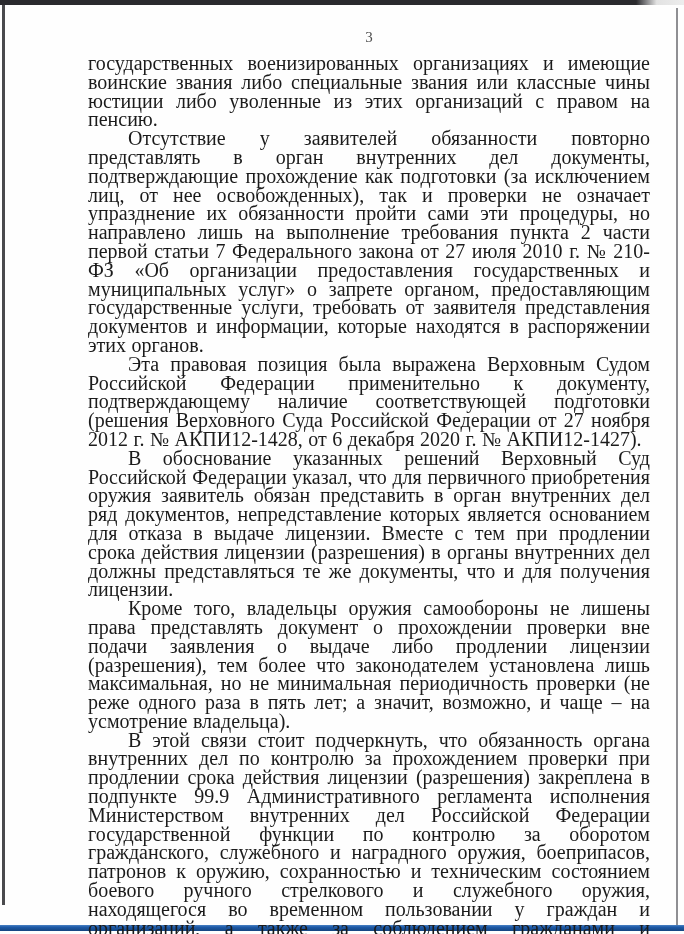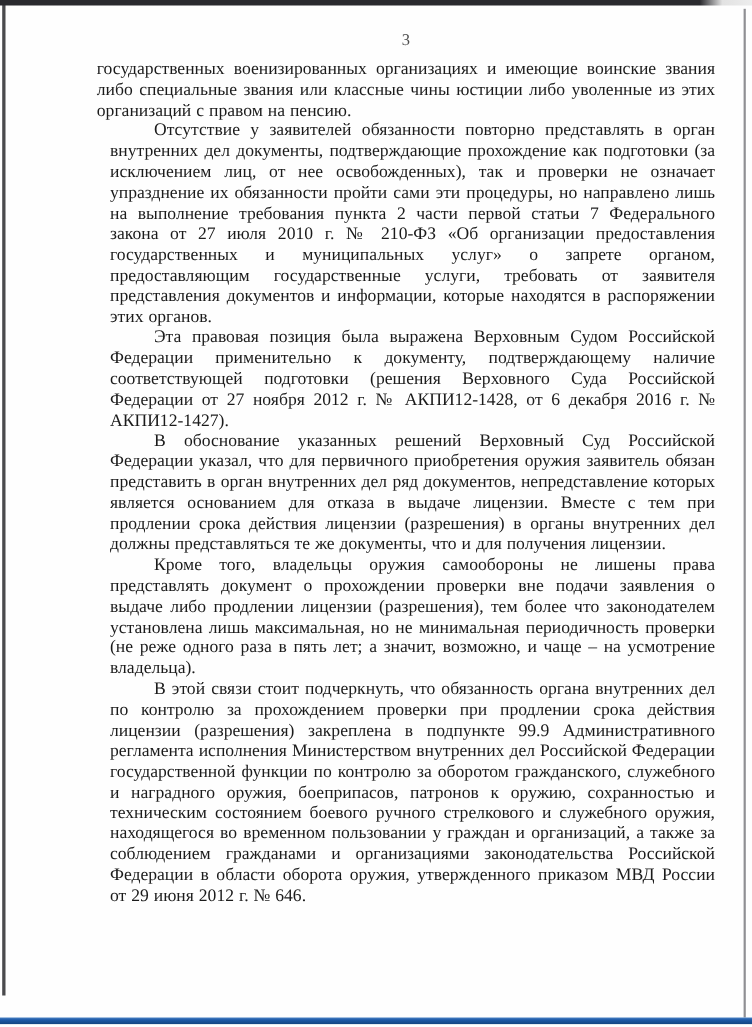--- a/index.html
+++ b/index.html
@@ -42,38 +42,38 @@
     top: 29px; left: 88px; width: 562px;
     text-align: center;
     font-size: 15px;
     color: #4d4d4d;
   }
   .document-body {
     position: absolute;
     top: 54px; left: 88px; width: 562px;
   }
   .document-body p.para {
-    font-size: 16px;
+    font-size: 20px;
     line-height: 18.8px;
     text-align: justify;
     color: var(--text-color);
     word-spacing: 0.5px;
   }
-  .document-body p.para.indent { text-indent: 40px; margin-left: 12px; }
+  .document-body p.para.indent { text-indent: 40px; }
 </style>
 </head>
 <body>
 
 <div class="scan-top"></div>
 <div class="scan-left"></div>
 <div class="scan-right"></div>
 <div class="scan-bottom"></div>
 
 <div class="page-number">3</div>
 
 <div class="document-body">
     <p class="para">государственных военизированных организациях и имеющие воинские звания либо специальные звания или классные чины юстиции либо уволенные из этих организаций с правом на пенсию.</p>
     <p class="para indent">Отсутствие у заявителей обязанности повторно представлять в орган внутренних дел документы, подтверждающие прохождение как подготовки (за исключением лиц, от нее освобожденных), так и проверки не означает упразднение их обязанности пройти сами эти процедуры, но направлено лишь на выполнение требования пункта 2 части первой статьи 7 Федерального закона от 27 июля 2010 г. № 210-ФЗ «Об организации предоставления государственных и муниципальных услуг» о запрете органом, предоставляющим государственные услуги, требовать от заявителя представления документов и информации, которые находятся в распоряжении этих органов.</p>
-    <p class="para indent">Эта правовая позиция была выражена Верховным Судом Российской Федерации применительно к документу, подтверждающему наличие соответствующей подготовки (решения Верховного Суда Российской Федерации от 27 ноября 2012 г. № АКПИ12-1428, от 6 декабря 2016 г. № АКПИ12-1427).</p>
+    <p class="para indent">Эта правовая позиция была выражена Верховным Судом Российской Федерации применительно к документу, подтверждающему наличие соответствующей подготовки (решения Верховного Суда Российской Федерации от 27 ноября 2012 г. № АКПИ12-1428, от 6 декабря 2020 г. № АКПИ12-1427).</p>
     <p class="para indent">В обоснование указанных решений Верховный Суд Российской Федерации указал, что для первичного приобретения оружия заявитель обязан представить в орган внутренних дел ряд документов, непредставление которых является основанием для отказа в выдаче лицензии. Вместе с тем при продлении срока действия лицензии (разрешения) в органы внутренних дел должны представляться те же документы, что и для получения лицензии.</p>
     <p class="para indent">Кроме того, владельцы оружия самообороны не лишены права представлять документ о прохождении проверки вне подачи заявления о выдаче либо продлении лицензии (разрешения), тем более что законодателем установлена лишь максимальная, но не минимальная периодичность проверки (не реже одного раза в пять лет; а значит, возможно, и чаще – на усмотрение владельца).</p>
     <p class="para indent">В этой связи стоит подчеркнуть, что обязанность органа внутренних дел по контролю за прохождением проверки при продлении срока действия лицензии (разрешения) закреплена в подпункте 99.9 Административного регламента исполнения Министерством внутренних дел Российской Федерации государственной функции по контролю за оборотом гражданского, служебного и наградного оружия, боеприпасов, патронов к оружию, сохранностью и техническим состоянием боевого ручного стрелкового и служебного оружия, находящегося во временном пользовании у граждан и организаций, а также за соблюдением гражданами и организациями законодательства Российской Федерации в области оборота оружия, утвержденного приказом МВД России от 29 июня 2012 г. № 646.</p>
   </div>
 
 </body></html>

